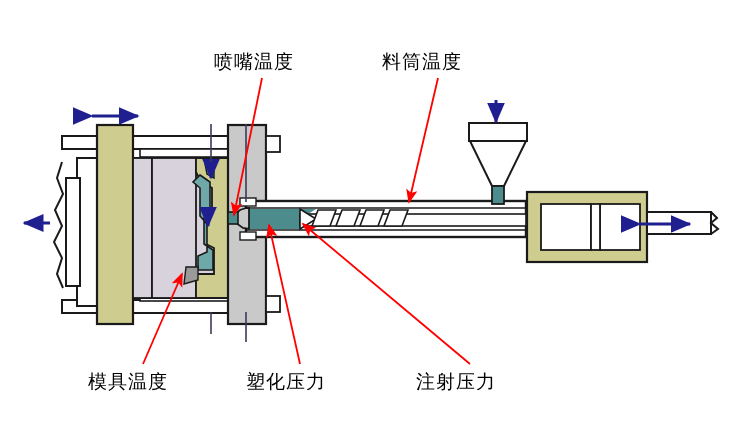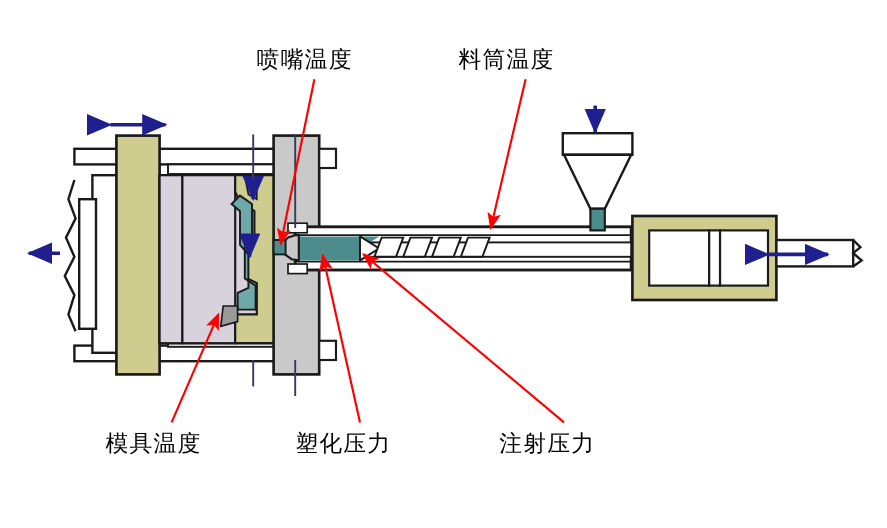--- a/index.html
+++ b/index.html
@@ -11,21 +11,21 @@
   body {
     width: 739px;
     height: 440px;
     position: relative;
     overflow: hidden;
     font-family: "DejaVu Sans", "Liberation Sans", sans-serif;
   }
   #diagram-root {
     position: absolute;
     left: 0;
-    top: 0;
+    top: 12px;
     width: 739px;
     height: 322px;
   }
   svg.diagram-svg {
     display: block;
     width: 739px;
     height: 440px;
   }
   .label-text {
     font-family: "DejaVu Sans", "Liberation Sans", sans-serif;

